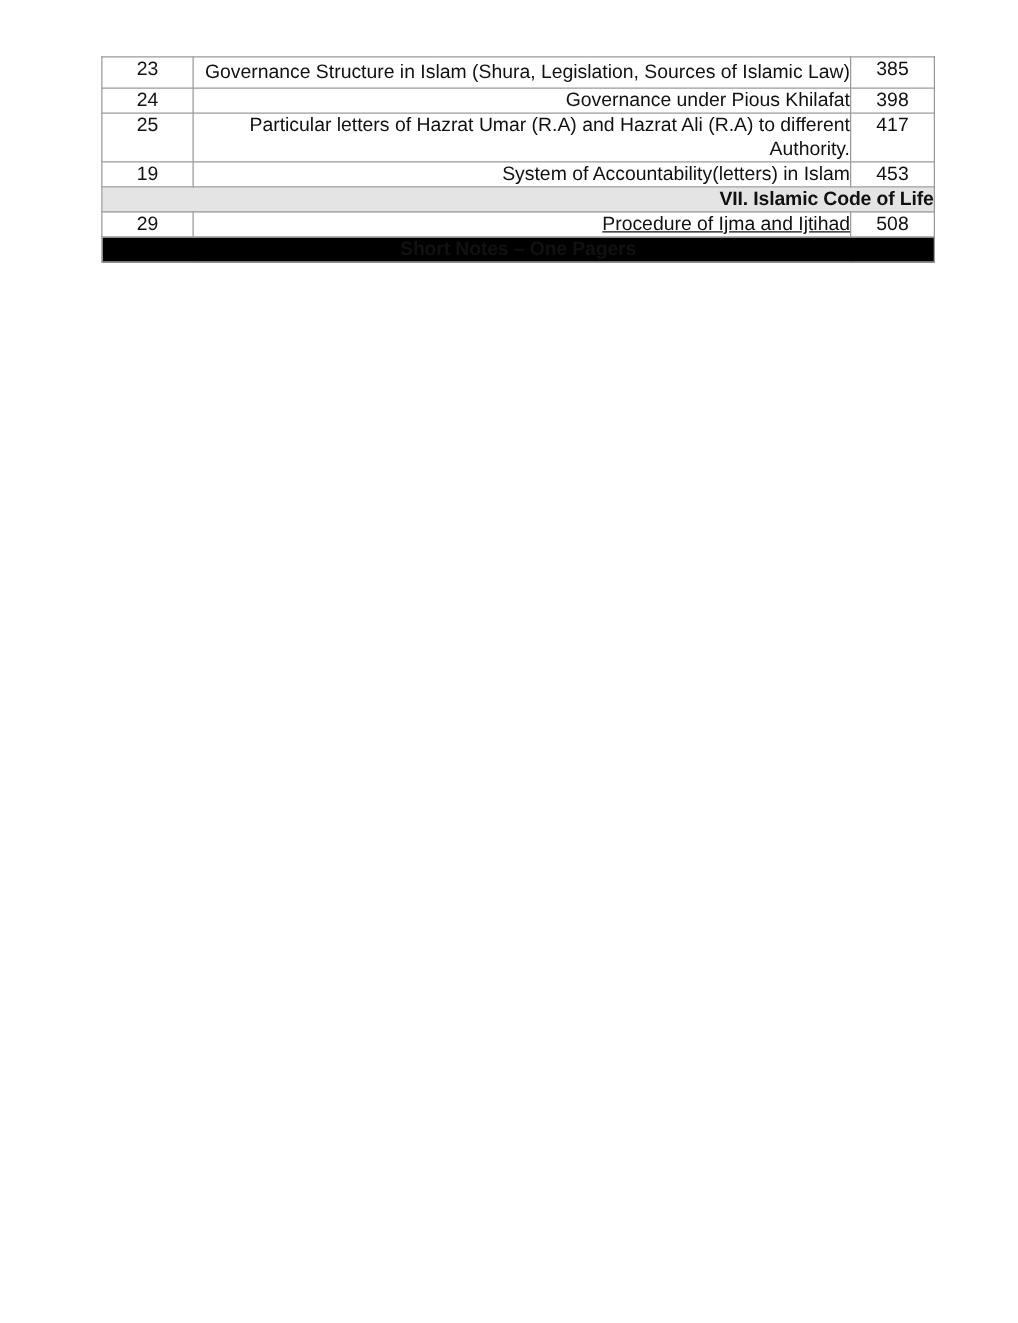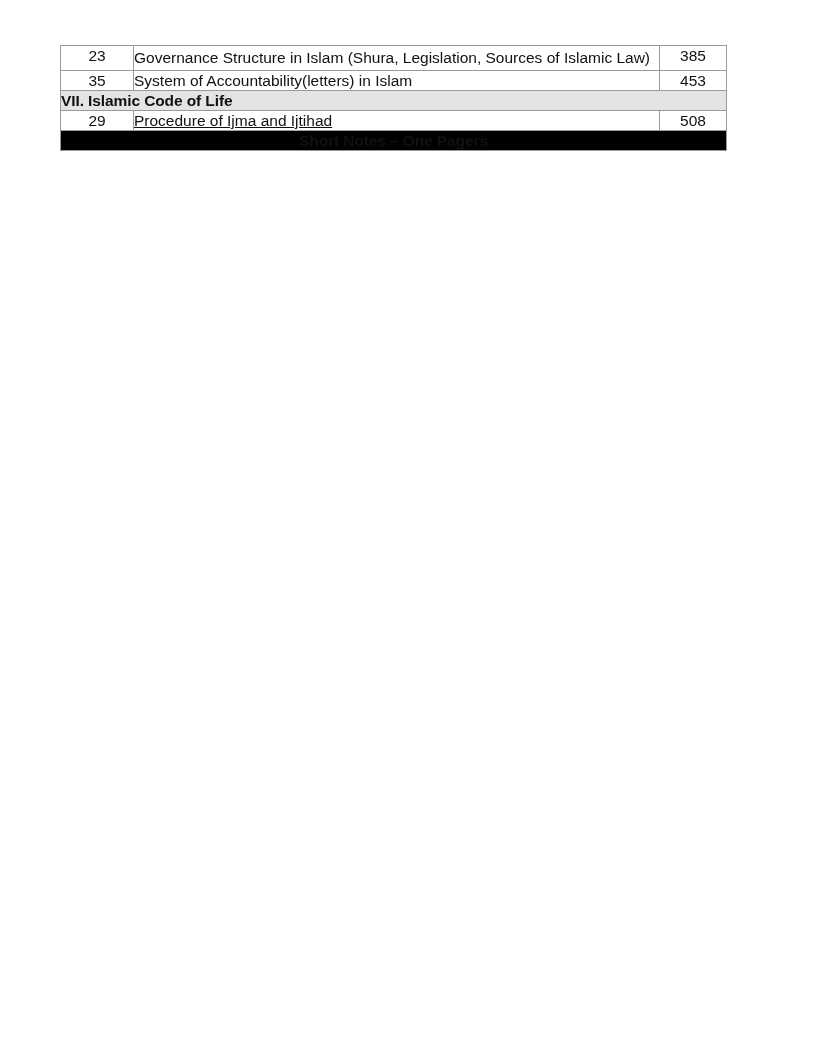--- a/index.html
+++ b/index.html
@@ -10,21 +10,21 @@
   body {
     width: 814px;
     height: 1058px;
     font-family: "Liberation Sans", sans-serif;
     color: #111111;
     position: relative;
     overflow: hidden;
   }
   #toc-table {
     position: absolute;
-    left: 60px;
+    left: 81px;
     top: 45px;
     width: 666px;
     border-collapse: collapse;
     table-layout: fixed;
   }
   #toc-table td {
     border: 1px solid #9a9a9a;
     font-size: 15.5px;
     color: #111111;
     padding: 0;
@@ -35,41 +35,41 @@
   col.c-page  { width: 67px; }
 
   
   td.num {
     text-align: center;
     padding: 4px 2px 5px 2px;
     line-height: 19px;
   }
   
   td.title {
-    text-align: left;
+    text-align: right;
     padding: 4px 6px 5px 6px;
     line-height: 19px;
   }
   td.title.loose {
     line-height: 24px;
     padding-top: 3px;
     padding-bottom: 6px;
   }
   
   td.page {
     text-align: center;
     padding: 4px 2px 5px 2px;
     line-height: 19px;
     margin-left: 47px;
   }
 
   
   tr.section-gray td {
     background: #e4e4e4;
-    text-align: left;
+    text-align: right;
     font-weight: bold;
     font-size: 15px;
     letter-spacing: -0.1px;
     padding: 3px 0 4px 0;
     line-height: 19px;
     vertical-align: middle;
     color: #000000;
   }
   tr.section-black td {
     background: #000000;
@@ -95,25 +95,35 @@
     <col class="c-page">
   </colgroup>
   <tbody>
 
     <tr>
       <td class="num">23</td>
       <td class="title loose">Governance Structure in Islam (Shura, Legislation, Sources of Islamic Law)</td>
       <td class="page">385</td>
     </tr>
 
+    <tr>
+      <td class="num">24</td>
+      <td class="title">Governance under Pious Khilafat</td>
+      <td class="page">398</td>
+    </tr>
 
+    <tr>
+      <td class="num">25</td>
+      <td class="title">Particular letters of Hazrat Umar (R.A) and Hazrat Ali (R.A) to different Authority.</td>
+      <td class="page">417</td>
+    </tr>
 
 
     <tr>
-      <td class="num">35</td>
+      <td class="num">19</td>
       <td class="title">System of Accountability(letters) in Islam</td>
       <td class="page">453</td>
     </tr>
 
     <tr class="section-gray">
       <td colspan="3">VII. Islamic Code of Life</td>
     </tr>
 
 
     <tr>

